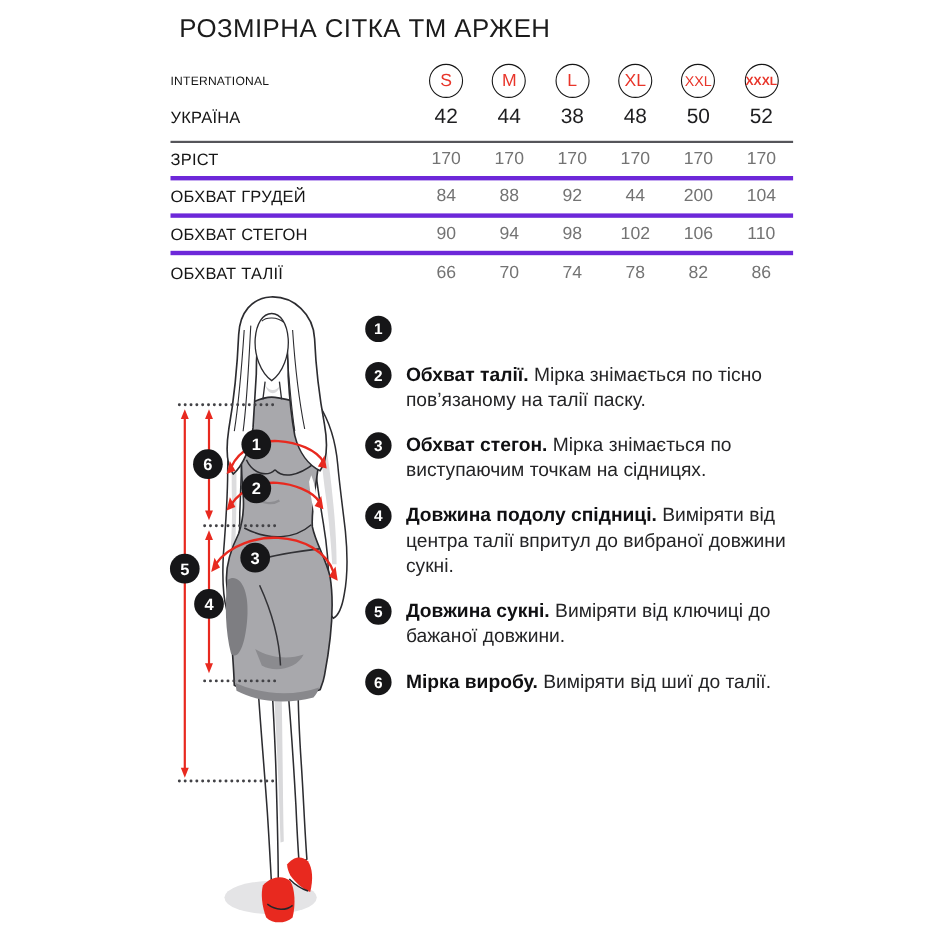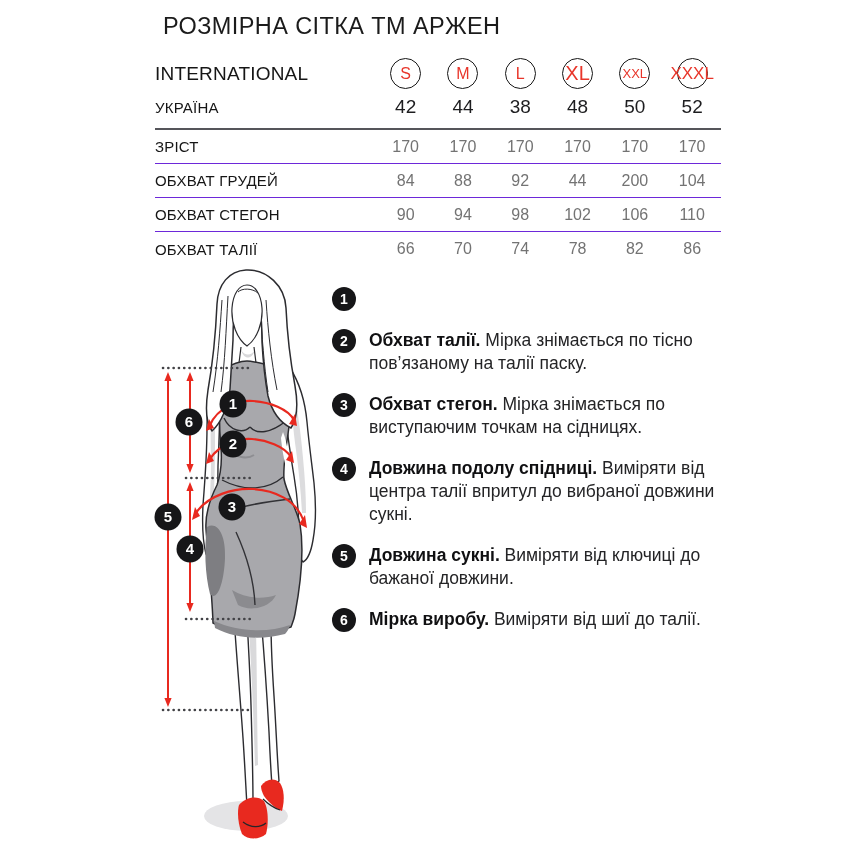--- a/index.html
+++ b/index.html
@@ -19,21 +19,21 @@
   .t-row {
     display:grid; grid-template-columns:222px repeat(6, 57.3px);
     align-items:center; height:34px;
   }
   .t-row.intl { height:33px; }
   .t-label { font-size:15px; color:#161616; letter-spacing:.2px; }
   .t-cell { text-align:center; }
   .t-cell.hdr-num { font-size:19px; color:#1d1d1f; }
   .t-cell.val { font-size:16px; color:#737373; }
   .hdr-block { padding-bottom:4px; border-bottom:2px solid #55555a; }
-  .data-row { border-bottom:1px solid #6d28d9; }
+  .data-row { border-bottom:4px solid #6d28d9; }
   .data-row:last-child { border-bottom:none; }
   .size-circle {
     width:31px; height:31px; border:1.6px solid #161616; border-radius:50%;
     display:flex; align-items:center; justify-content:center;
     margin:0 auto; color:#e8352a; white-space:nowrap; overflow:visible;
   }
   
   .legend { position:absolute; left:332px; top:287px; width:392px; }
   .legend-item { display:flex; align-items:flex-start; margin-bottom:18px; }
   .legend-num {
@@ -48,38 +48,38 @@
 </style>
 </head>
 <body>
 <div class="page">
 
   <div class="title">РОЗМІРНА СІТКА ТМ АРЖЕН</div>
 
   <div class="size-table">
     <div class="hdr-block" id="table-header">
         <div class="t-row intl">
-          <div class="t-label" style="font-size: 19px;">INTERNATIONAL</div>
+          <div class="t-label" style="font-size: 11px;">INTERNATIONAL</div>
           <div class="t-cell">
             <div class="size-circle" style="font-size: 16px;">S</div>
           </div>
           <div class="t-cell">
             <div class="size-circle" style="font-size: 16px;">M</div>
           </div>
           <div class="t-cell">
             <div class="size-circle" style="font-size: 16px;">L</div>
           </div>
           <div class="t-cell">
-            <div class="size-circle" style="font-size: 20px;">XL</div>
+            <div class="size-circle" style="font-size: 16px;">XL</div>
           </div>
           <div class="t-cell">
             <div class="size-circle" style="font-size: 13px; text-align: center;">XXL</div>
           </div>
           <div class="t-cell">
-            <div class="size-circle" style="font-size: 17px;">XXXL</div>
+            <div class="size-circle" style="font-size: 11px; font-weight: bold;">XXXL</div>
           </div>
         </div>
         <div class="t-row">
           <div class="t-label">УКРАЇНА</div>
           <div class="t-cell hdr-num">42</div>
           <div class="t-cell hdr-num">44</div>
           <div class="t-cell hdr-num">38</div>
           <div class="t-cell hdr-num">48</div>
           <div class="t-cell hdr-num">50</div>
           <div class="t-cell hdr-num">52</div>

